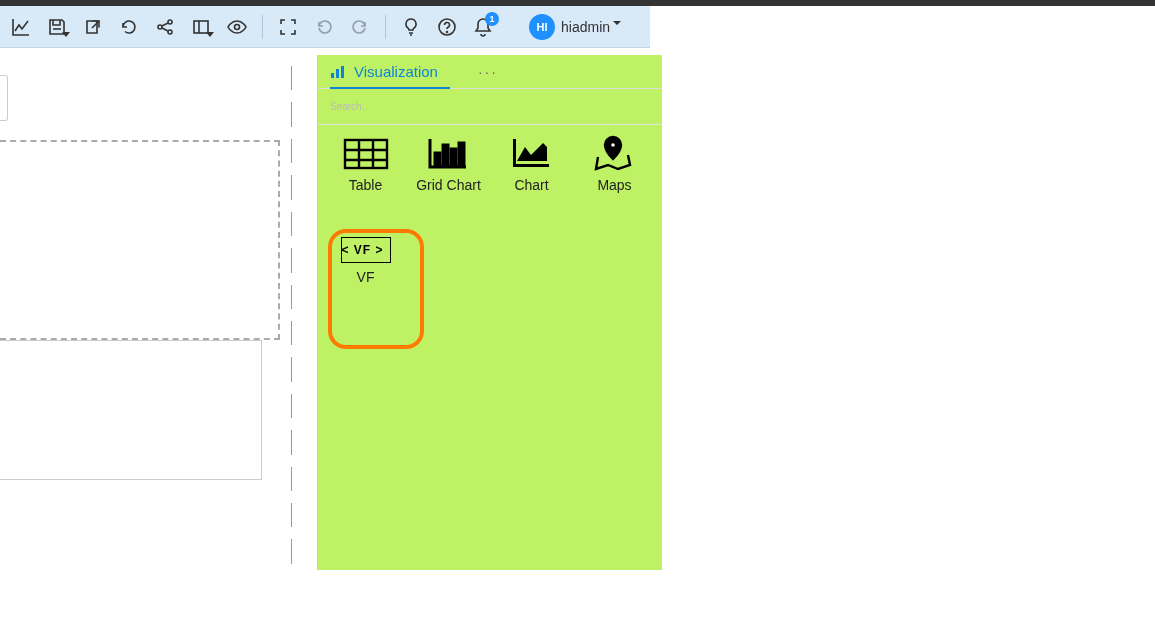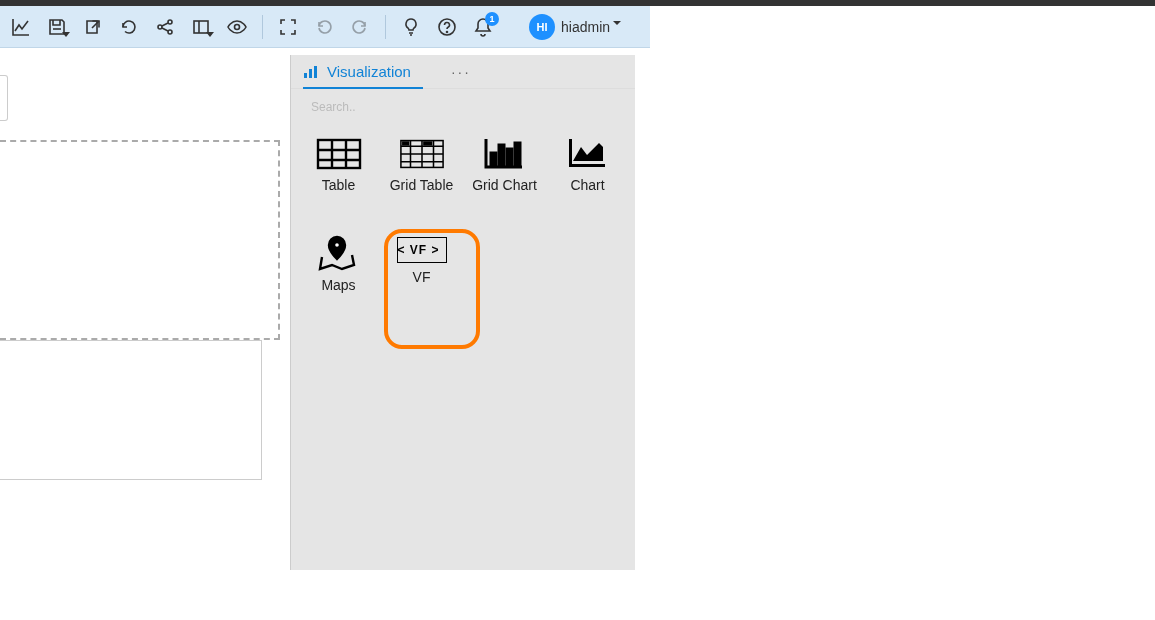--- a/index.html
+++ b/index.html
@@ -32,32 +32,32 @@
 
   
   .vdiv {
     position:absolute; top:60px; left:290px; width:6px; height:510px;
     display:flex; flex-direction:column; justify-content:flex-start;
   }
   .vdiv span { width:4px; height:26px; border-left:1px solid #999; margin:6px auto; }
 
   
   .panel {
-    position:absolute; top:55px; left:290px; width:345px; height:515px;
+    position:absolute; top:55px; left:317px; width:345px; height:515px;
     border-left:1px solid #ccc;
-    background:#e5e5e5;
+    background:#bef264;
     display:flex; flex-direction:column;
   }
   .panel-tabs { height:34px; display:flex; align-items:center; padding:0 12px; gap:40px; border-bottom:1px solid #ddd; position:relative;}
   .panel-tab { display:flex; align-items:center; gap:8px; font-size:15px; color:#1183d6; cursor:pointer; height:100%;}
   .panel-tab.active::after { content:""; position:absolute; bottom:-1px; left:12px; width:120px; height:2px; background:#1183d6;}
   .panel-tab-more { color:#666; font-size:14px; letter-spacing:2px; cursor:pointer;}
 
   .search-row { height:36px; border-bottom:1px solid #e5e5e5; display:flex; align-items:center; padding:0 12px;}
-  .search-row input { border:none; outline:none; width:100%; font-size:12px; background:transparent; color:#555;margin-left:8px;}
+  .search-row input { border:none; outline:none; width:100%; font-size:10px; background:transparent; color:#555;}
   .search-row input::placeholder { color:#bbb; }
 
   .viz-grid { flex:1; overflow:hidden; padding:12px 6px; display:grid; grid-template-columns:repeat(4,1fr); grid-auto-rows:84px; gap:16px 0; }
   .viz-item { display:flex; flex-direction:column; align-items:center; justify-content:flex-start; gap:6px; cursor:pointer; position:relative;}
   .viz-icon { width:46px; height:34px; display:flex; align-items:center; justify-content:flex-start;}
   .viz-label { font-size:14px; color:#222; white-space:nowrap;}
 
   .highlight-ring {
     position:absolute; top:-8px; left:4px; width:96px; height:120px;
     border:4px solid #ff7a00; border-radius:18px; pointer-events:none;
@@ -215,31 +215,20 @@
       <div class="viz-icon">
         <svg width="46" height="32" viewBox="0 0 46 32" stroke="#000" stroke-width="2.4" fill="none">
             <rect x="2" y="2" width="42" height="28"></rect>
             <path d="M2 12H44M2 22H44M16 2V30M30 2V30"></path>
           </svg>
       </div>
       <span class="viz-label">Table</span>
     </div>
 
 
-    <div class="viz-item">
-      <div class="viz-icon">
-        <svg width="48" height="32" viewBox="0 0 48 32" stroke="#000" stroke-width="1.6" fill="none">
-            <rect x="2" y="2" width="44" height="28"></rect>
-            <path d="M2 8H46M2 16H46M2 24H46M12 2V30M24 2V30M36 2V30"></path>
-            <rect x="4" y="3.5" width="6" height="3" fill="#000"></rect>
-            <rect x="26" y="3.5" width="8" height="3" fill="#000"></rect>
-          </svg>
-      </div>
-      <span class="viz-label">Grid Table</span>
-    </div>
 
     <div class="viz-item" style="position:relative">
       <div class="viz-icon">
         <svg width="42" height="34" viewBox="0 0 42 34" stroke="#000" stroke-width="3" fill="#000">
             <path d="M4 2V30H40" fill="none"></path>
             <rect x="9" y="16" width="5" height="12"></rect>
             <rect x="17" y="8" width="5" height="20"></rect>
             <rect x="25" y="12" width="5" height="16"></rect>
             <rect x="33" y="6" width="5" height="22"></rect>
           </svg>

